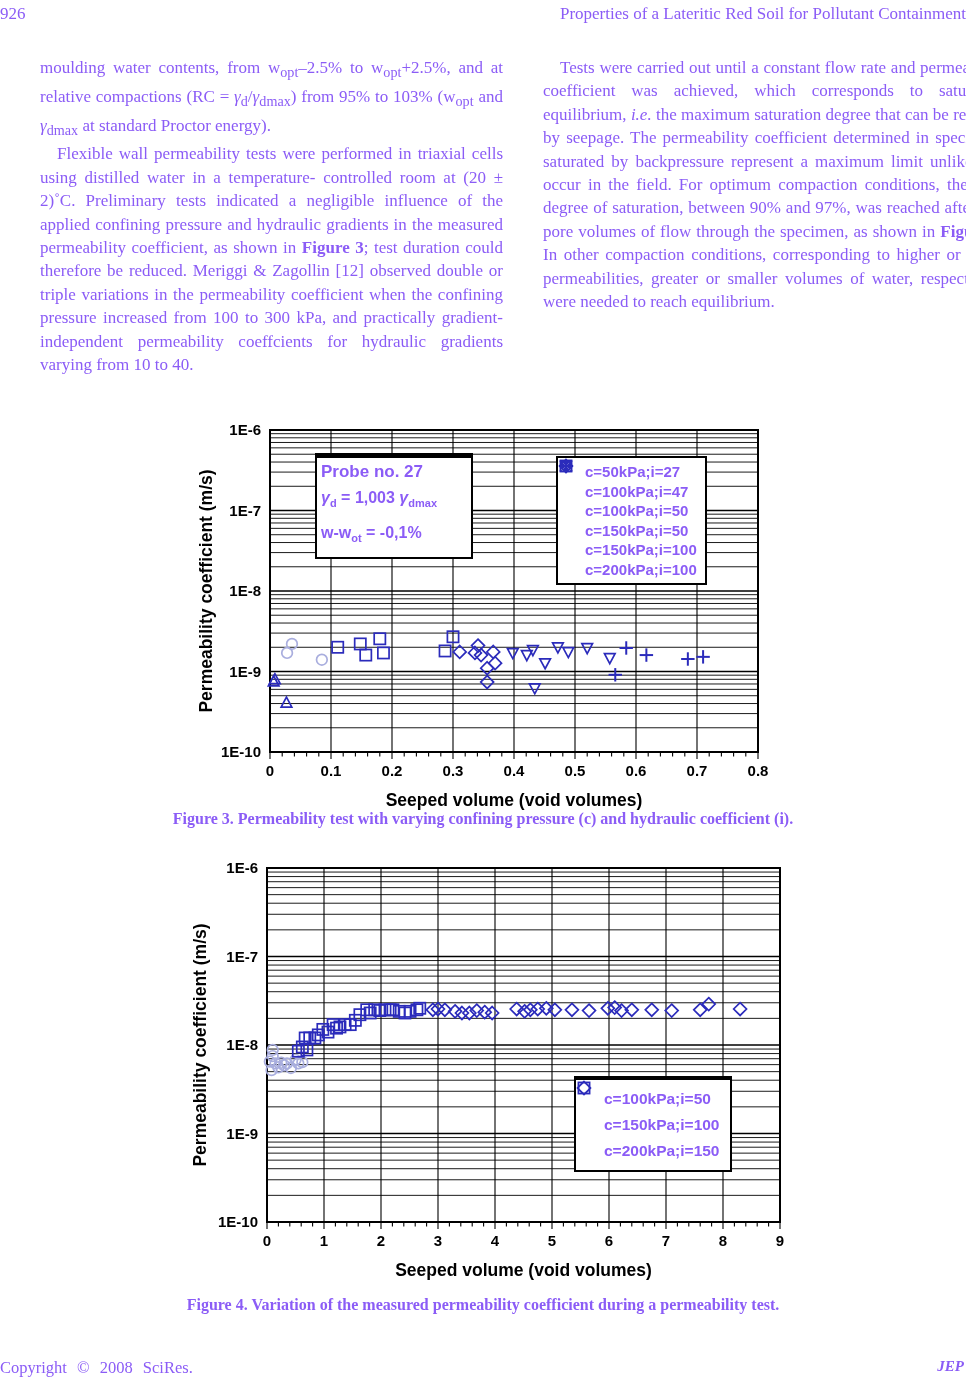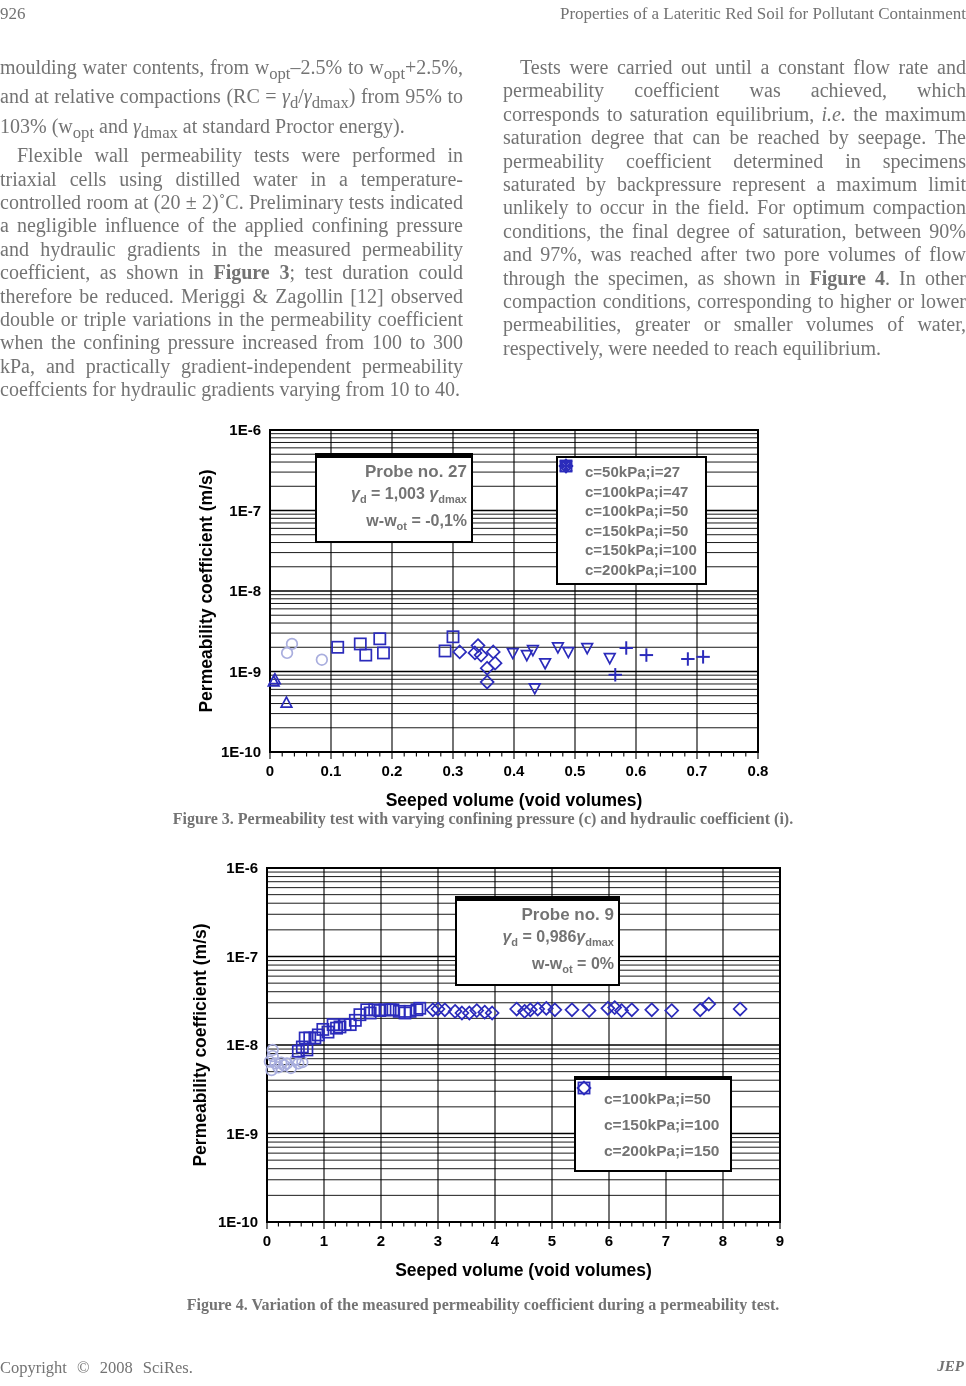--- a/index.html
+++ b/index.html
@@ -1,39 +1,39 @@
 <!DOCTYPE html>
 <html><head>
 <meta charset="utf-8">
 <style>
   html,body{margin:0;padding:0;background:#fff;}
-  .page{position:relative;width:966px;height:1386px;background:#ffffff;color:#737373;
+  .page{position:relative;width:966px;height:1386px;background:#ffffff;color:#8b5cf6;
         font-family:"Liberation Serif", serif;overflow:hidden;}
   
   .hdr{position:absolute;top:4px;left:0;width:966px;height:24px;font-size:17px;}
   .hdr .pgnum{position:absolute;left:0;top:0;}
   .hdr .runtitle{position:absolute;left:0;top:0;width:966px;text-align:right;}
   
-  .col{position:absolute;top:56px;font-size:20px;line-height:23.4px;text-align:justify;}
+  .col{position:absolute;top:56px;font-size:17px;line-height:23.4px;text-align:justify;margin-left:40px;}
   .col-left{left:0;width:463px;}
   .col-right{left:503px;width:463px;}
   .para{margin:0;}
   .para.indent{text-indent:17px;}
   
   .figure{position:absolute;left:0;width:806px;}
   #fig3-mount{top:418px;height:392px;}
   #fig4-mount{top:856px;height:434px;}
   .figure svg{position:absolute;left:0;top:0;}
   .chart-txt{font-family:"Liberation Sans", sans-serif;font-weight:bold;fill:#000;}
   
   .probe{position:absolute;background:#fff;border:2px solid #000;border-top:5px solid #000;
-         text-align:right;font-family:"Liberation Sans", sans-serif;font-weight:bold;
+         text-align:left;font-family:"Liberation Sans", sans-serif;font-weight:bold;
          padding:3px 4px 4px 4px;z-index:3;}
   .probe-title{font-size:17px;line-height:22px;}
-  .probe-line{font-size:16px;line-height:21px;}
+  .probe-line{font-size:16px;line-height:29px;}
   .probe sub{font-size:11px;}
   .legend{position:absolute;background:#fff;border:2px solid #000;z-index:3;
           font-family:"Liberation Sans", sans-serif;font-weight:bold;
           padding:5px 8px 5px 6px;}
   .legend.thick-top{border-top:4px solid #000;}
   .legend-row{display:flex;align-items:center;}
   .legend-marker{display:inline-block;width:22px;text-align:center;flex:0 0 22px;}
   .legend-label{white-space:nowrap;}
   
   .caption{position:absolute;left:0;width:966px;text-align:center;font-weight:bold;
@@ -447,25 +447,20 @@
         <text x="438" y="390" text-anchor="middle" font-size="15" class="chart-txt">3</text>
         <text x="495" y="390" text-anchor="middle" font-size="15" class="chart-txt">4</text>
         <text x="552" y="390" text-anchor="middle" font-size="15" class="chart-txt">5</text>
         <text x="609" y="390" text-anchor="middle" font-size="15" class="chart-txt">6</text>
         <text x="666" y="390" text-anchor="middle" font-size="15" class="chart-txt">7</text>
         <text x="723" y="390" text-anchor="middle" font-size="15" class="chart-txt">8</text>
         <text x="780" y="390" text-anchor="middle" font-size="15" class="chart-txt">9</text>
         <text x="523.5" y="420" text-anchor="middle" font-size="17.5" class="chart-txt">Seeped volume  (void volumes)</text>
         <text text-anchor="middle" font-size="17.5" class="chart-txt" transform="translate(206,189) rotate(-90)">Permeability coefficient  (m/s)</text>
       </svg>
-      <div class="probe" style="left: 455px; top: 40px; width: 153px;">
-        <div class="probe-title">Probe no. 9</div>
-        <div class="probe-line"><i>γ</i><sub>d</sub> = 0,986<i>γ</i><sub>dmax</sub></div>
-        <div class="probe-line">w-w<sub>ot</sub> = 0%</div>
-      </div>
       <div class="legend thick-top" style="left: 574px; top: 220px; font-size: 15.5px; padding: 6px 10px 6px 6px;">
         <div class="legend-row" style="height: 26px;">
           <span class="legend-marker">
             <svg width="16" height="16">
               <circle stroke="#a9aede" fill="none" stroke-width="1.7" cx="8" cy="8" r="5.319999999999999"></circle>
             </svg>
           </span>
           <span class="legend-label">c=100kPa;i=50</span>
         </div>
         <div class="legend-row" style="height: 26px;">

